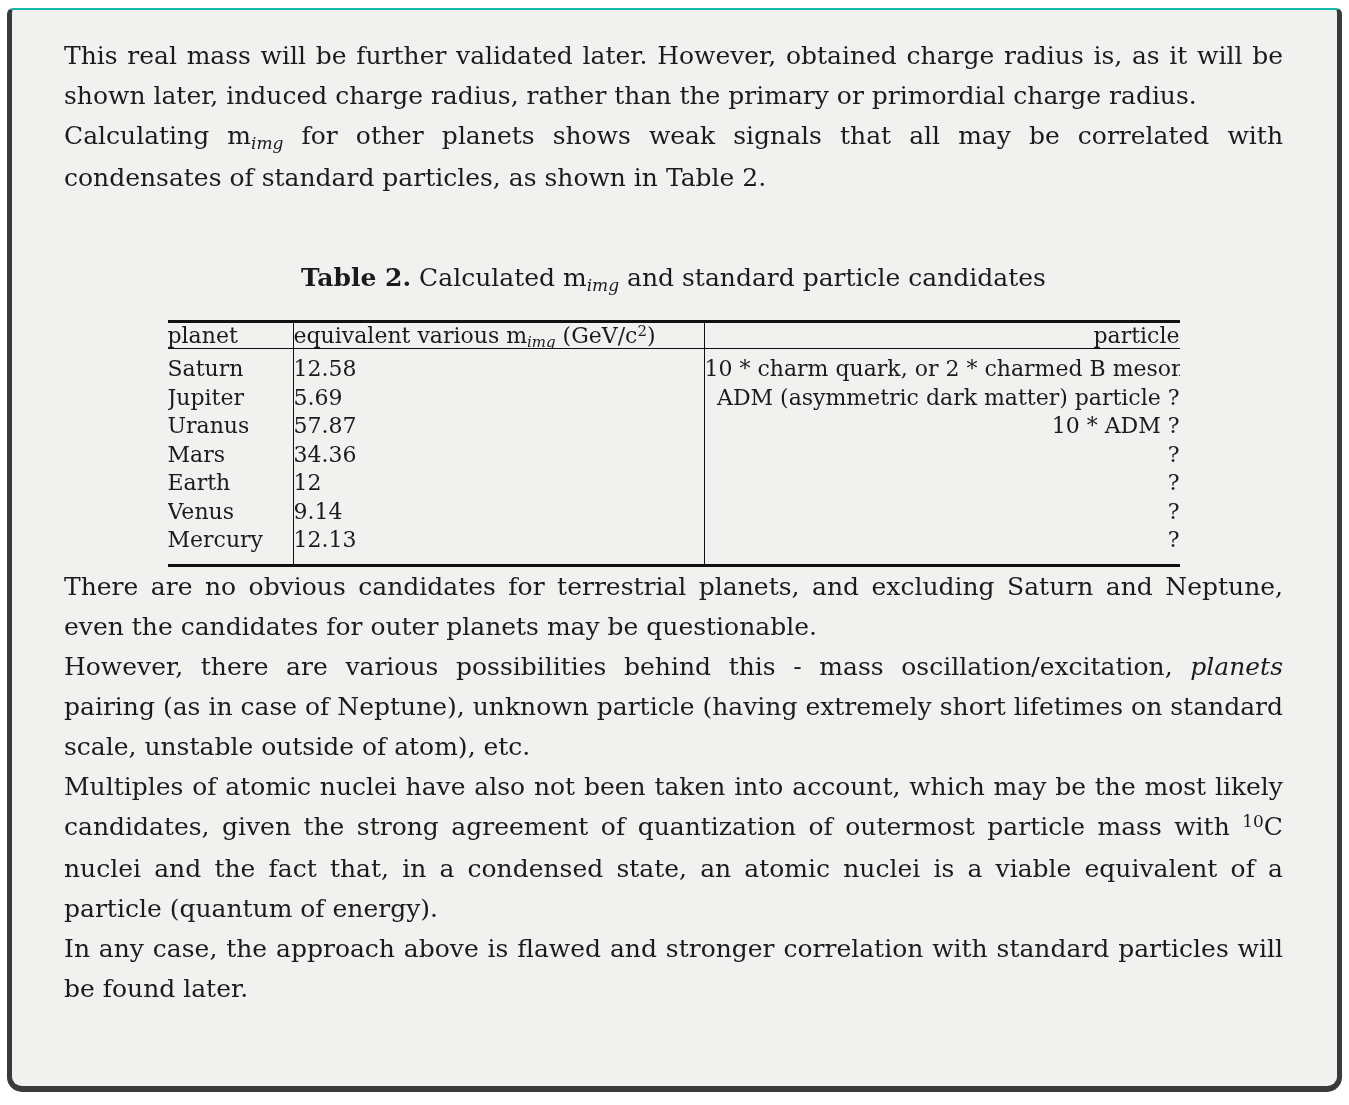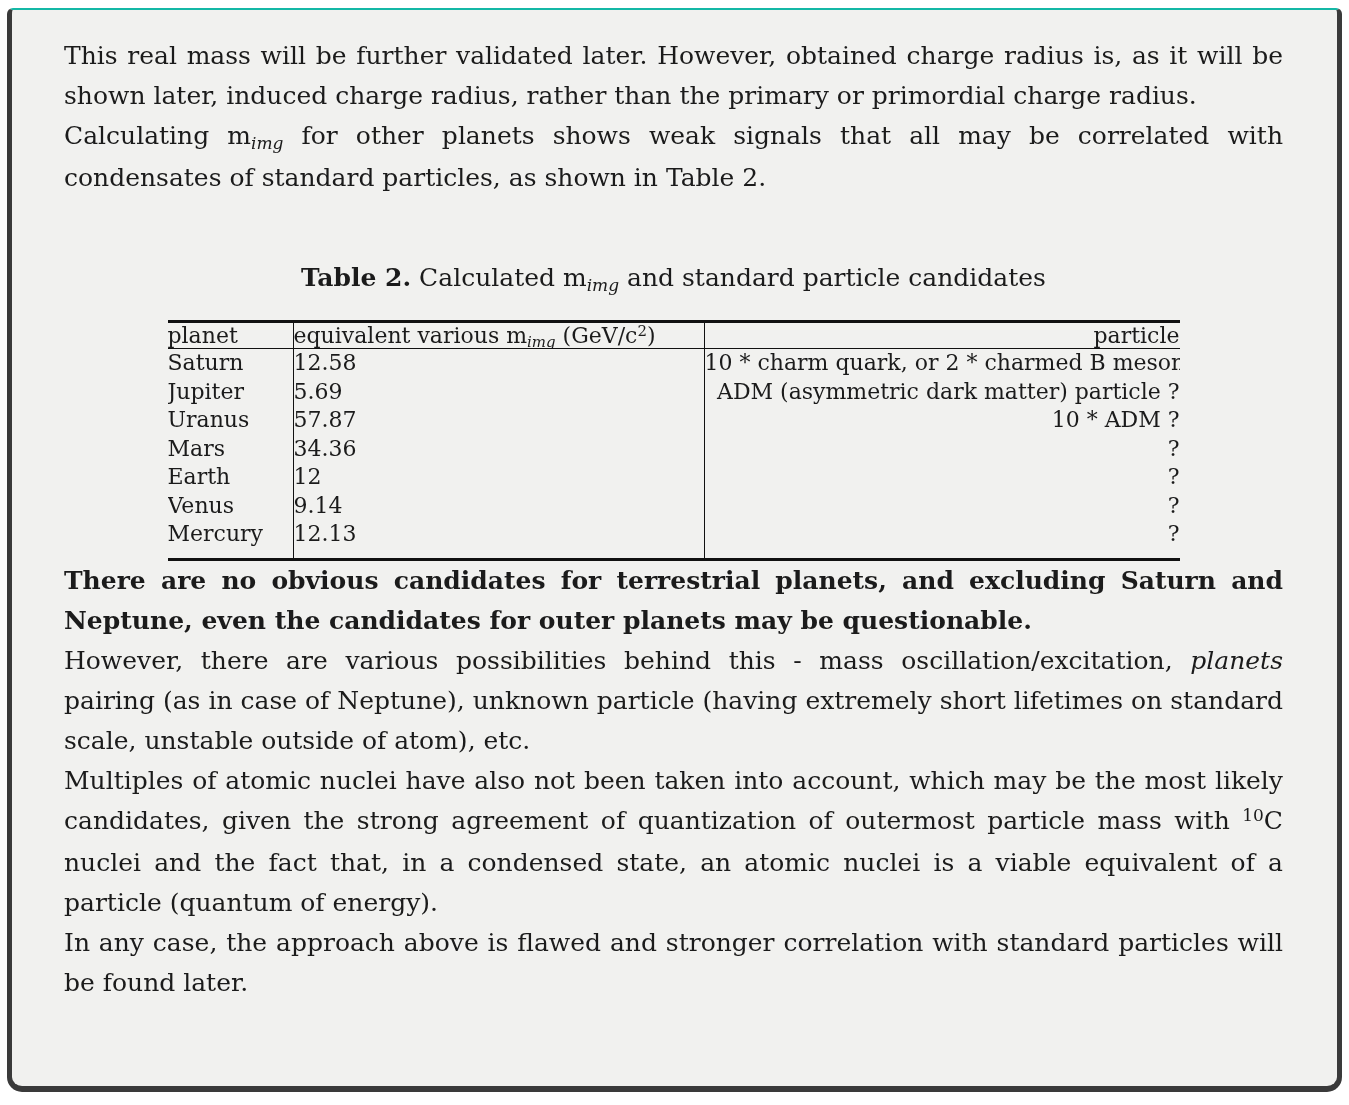--- a/index.html
+++ b/index.html
@@ -51,23 +51,23 @@
     border-top:3px solid var(--rule);
     border-bottom:3.5px solid var(--rule);
   }
   table.planets th{font-weight:normal;}
   table.planets th, table.planets td{padding:0;overflow:hidden;white-space:nowrap;}
   thead th{padding-top:9px;padding-bottom:10px;border-bottom:1.5px solid var(--rule);margin-left:48px;}
   .c1{width:125px;text-align:left;padding-left:14px;border-right:1.5px solid var(--rule);}
   .c2{width:410px;text-align:left;padding-left:18px;border-right:1.5px solid var(--rule);}
   .c3{text-align:right;padding-right:20px;}
   tbody td{line-height:28.5px;}
-  tbody tr:first-child td{margin-left:26px;}
+  tbody tr:first-child td{padding-top:6px;margin-left:26px;}
   tbody tr:last-child td{padding-bottom:9px;}
-  .after-table{margin-top:46px;font-weight:bold;}
+  .after-table{margin-top:46px;}
   .seg-sub{font-size:68%;position:relative;top:0.28em;}
   .seg-sup{font-size:68%;position:relative;top:-0.45em;}
   .seg-i{font-style:italic;}
   .seg-b{font-weight:bold;}
 </style>
 </head>
 <body>
 
 <div class="frame">
 

